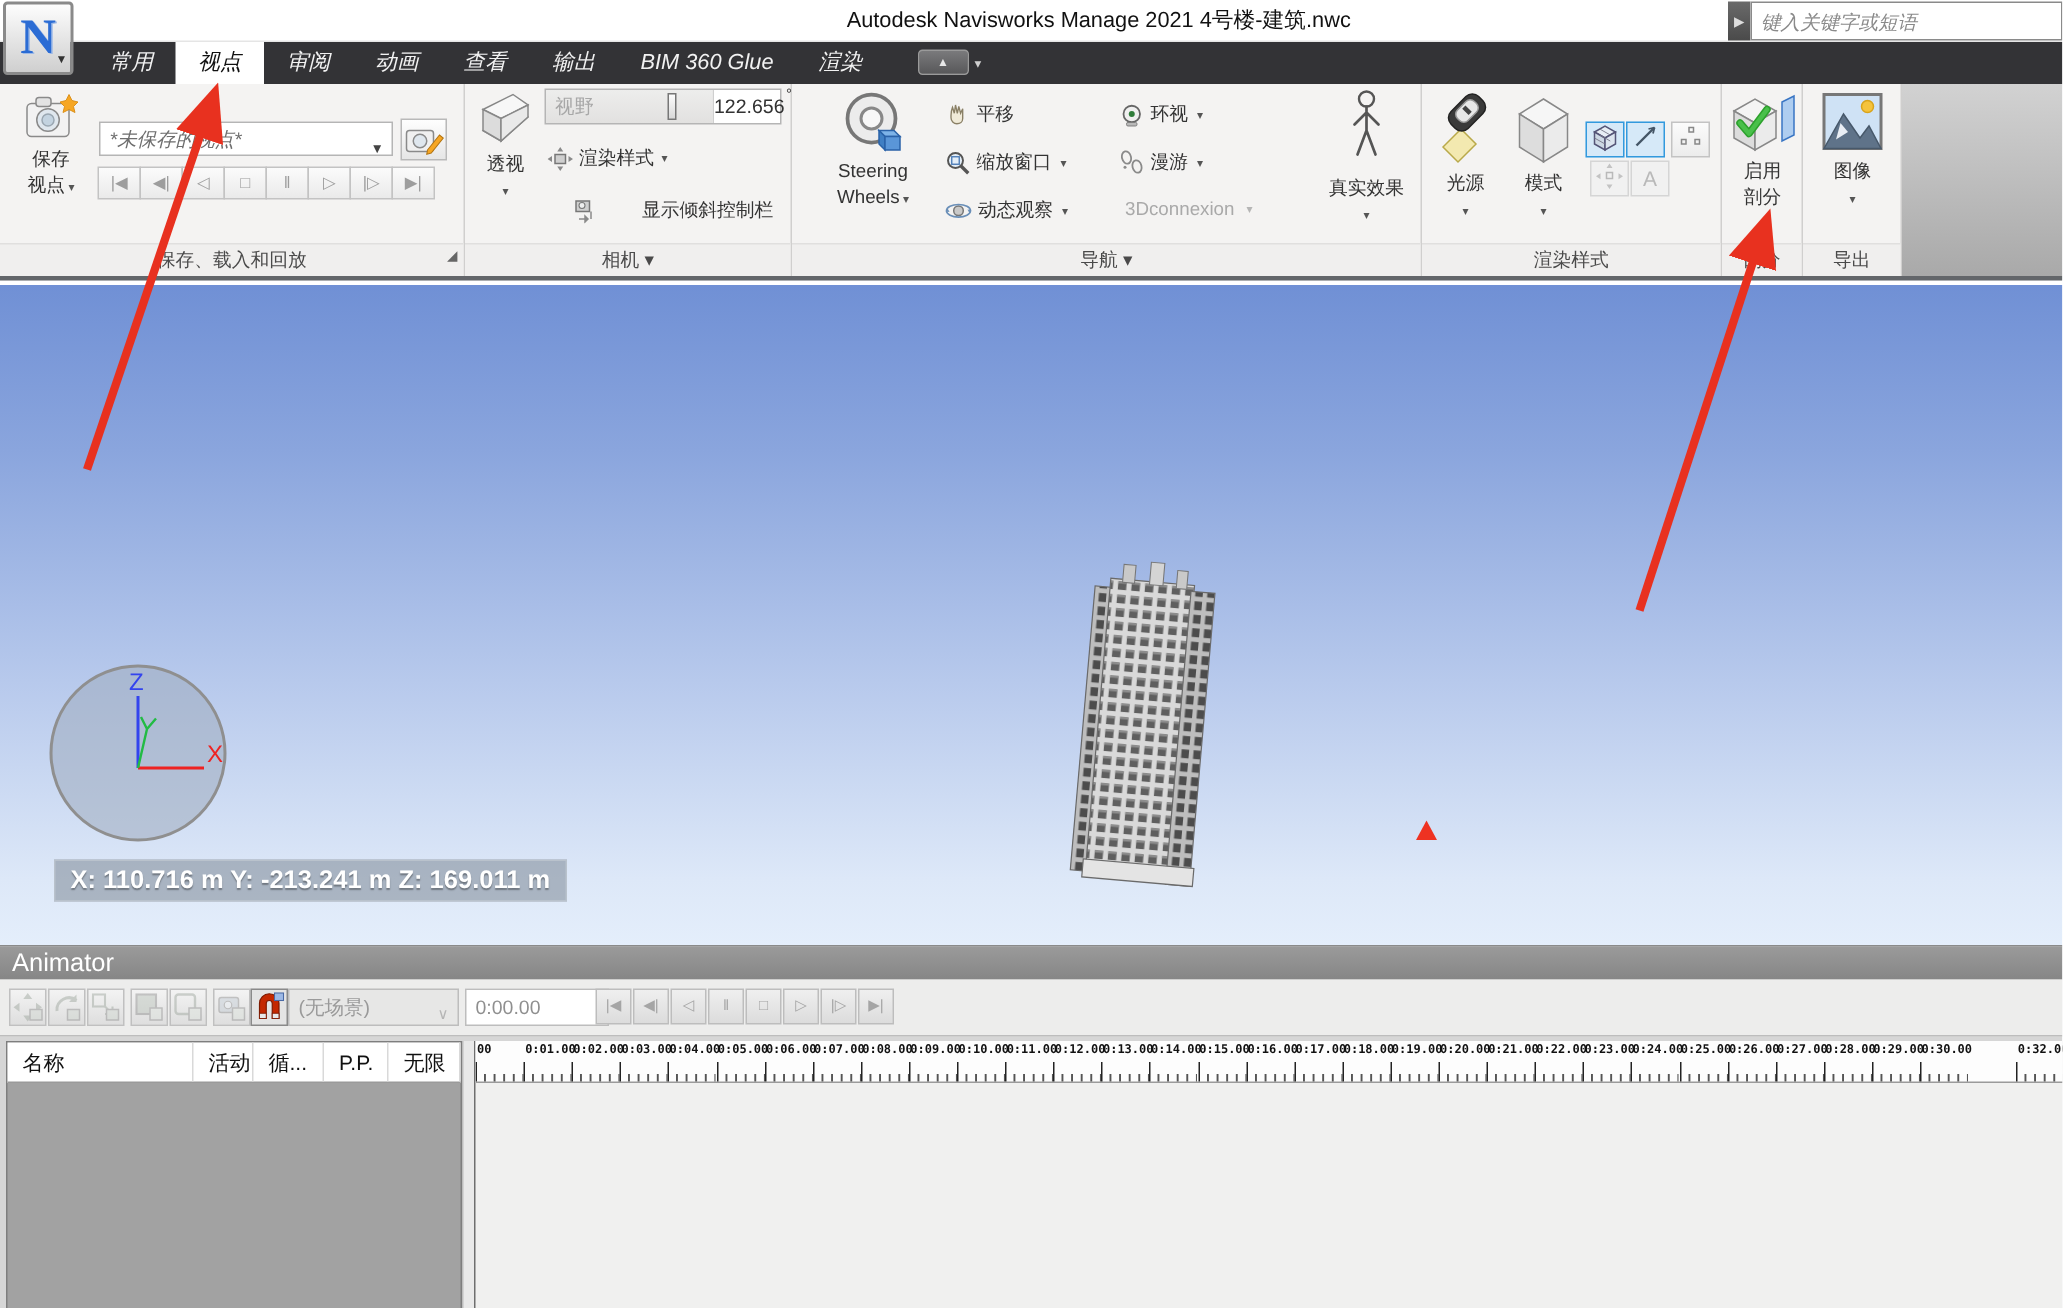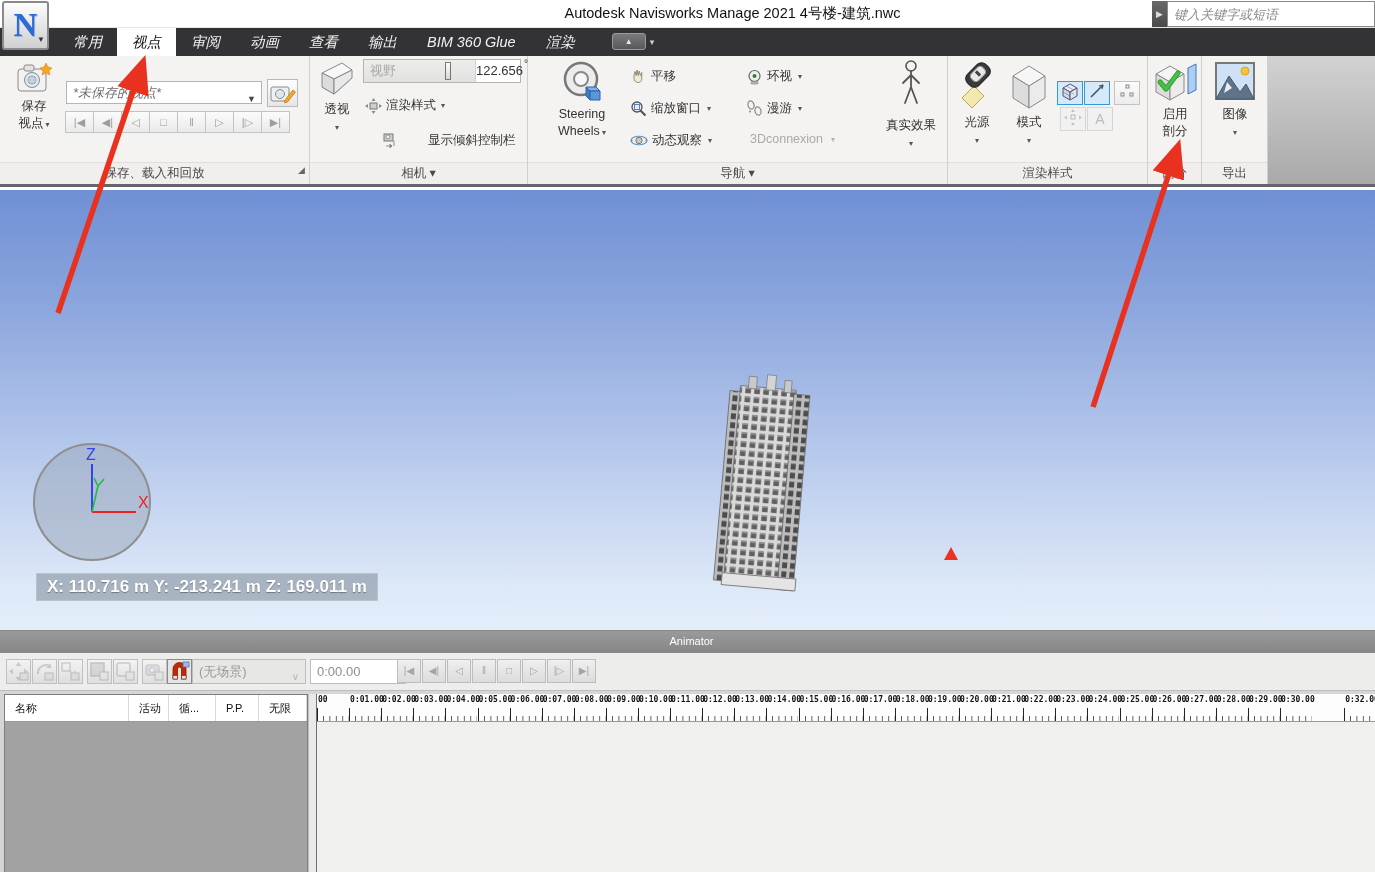--- a/index.html
+++ b/index.html
@@ -73,37 +73,37 @@
                    border:1px solid #b9c2cc; color:#fff; font-weight:bold; font-size:17px;
                    text-shadow:0 1px 1px rgba(0,0,0,0.35); }
   #nav-orb { left:32px; top:252px; }
   #red-triangle { left:944px; top:357px; width:0; height:0; border-left:7px solid transparent;
                   border-right:7px solid transparent; border-bottom:13px solid #ee3222; }
   #building { left:700px; top:180px; }
 
   
   #animator { left:0; top:630px; width:1375px; height:242px; background:#d6d6d6; border-top:1px solid #8a8a8a; }
   #anim-title { left:0; top:0; width:1375px; height:22px; background:linear-gradient(#9a9a9a,#868686);
-                color:#fff; font-size:11px; line-height:21px; padding-left:8px;text-align:center; }
+                color:#fff; font-size:17px; line-height:21px; padding-left:8px; }
   #anim-toolbar { left:0; top:22px; width:1375px; height:38px; background:#ededec; border-bottom:1px solid #bdbdbd; }
   .tbtn { position:absolute; top:6px; width:25px; height:25px; background:linear-gradient(#f3f3f3,#dedede);
           border:1px solid #c0c0c0; }
   .tbtn.dis svg { opacity:0.45; }
   .tbtn.active { border:1px solid #8a8a8a; background:#e4e4e4; }
   #anim-scene { left:192px; top:28px; width:114px; height:25px; background:#e7e7e6; border:1px solid #bdbdbd;
                 color:#9a9a9a; line-height:23px; padding-left:6px; }
   #anim-scene .caret { position:absolute; right:6px; top:5px; color:#b5b5b5; font-size:10px; }
   #anim-time { left:310px; top:28px; width:96px; height:25px; background:#fff; border:1px solid #bdbdbd;
                color:#8f8f8f; line-height:23px; padding-left:6px; }
   .apbtn { width:24px; height:24px; font-size:10px; color:#a5a5a5; text-align:center; line-height:22px;
            background:linear-gradient(#efefef,#dcdcdc); border:1px solid #bdbdbd; margin-left:1px; }
   #anim-table { left:4px; top:63px; width:304px; height:179px; border:1px solid #7e7e7e; background:#a2a2a2; }
   #anim-cols { position:absolute; left:0; top:0; width:100%; height:27px; background:#ffffff;
                border-bottom:1px solid #9a9a9a; display:flex; }
-  .colcell { border-right:1px solid #d9d9d9; line-height:26px; padding-left:10px; font-size:11px; color:#111;
+  .colcell { border-right:1px solid #d9d9d9; line-height:26px; padding-left:10px; font-size:14px; color:#111;
              overflow:hidden; white-space:nowrap; }
   #anim-splitter { left:308px; top:63px; width:8px; height:179px; background:#e9e9e9; border-left:1px solid #bdbdbd; }
   #anim-timeline { left:316px; top:63px; width:1059px; height:179px; background:#f0f0ef; border-left:1px solid #6e6e6e; }
   #ruler { position:absolute; left:0; top:0; width:1124px; height:28px; background:#fdfdfd;
            border-bottom:1px solid #9a9a9a; overflow:hidden;text-align:right; }
   .rcell { position:absolute; top:0; height:28px; }
   .rcell .lab { position:absolute; left:1px; top:1px; font-family:"DejaVu Sans Mono",monospace;
                 font-size:8px; font-weight:bold; color:#111; white-space:nowrap; }
   .rcell .ticks { position:absolute; left:0; bottom:0; width:100%; height:14px;
                   border-left:1px solid #222;

